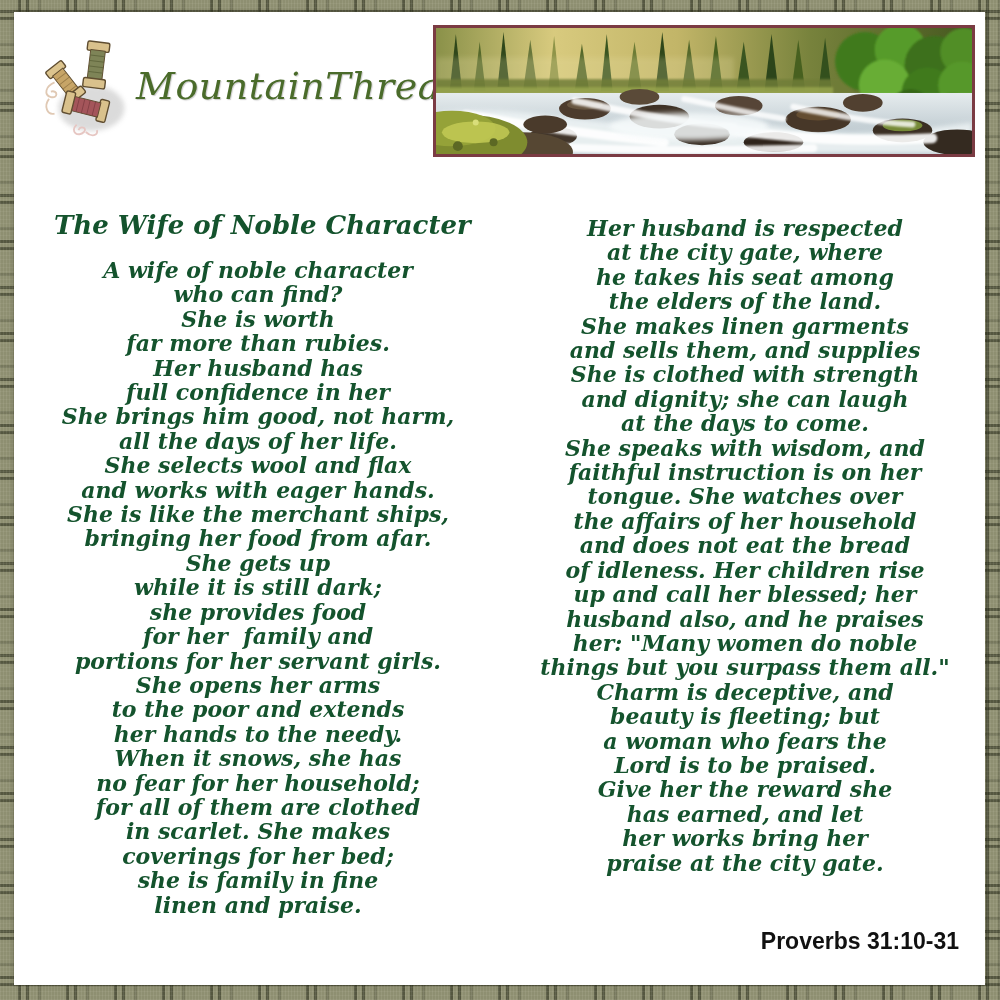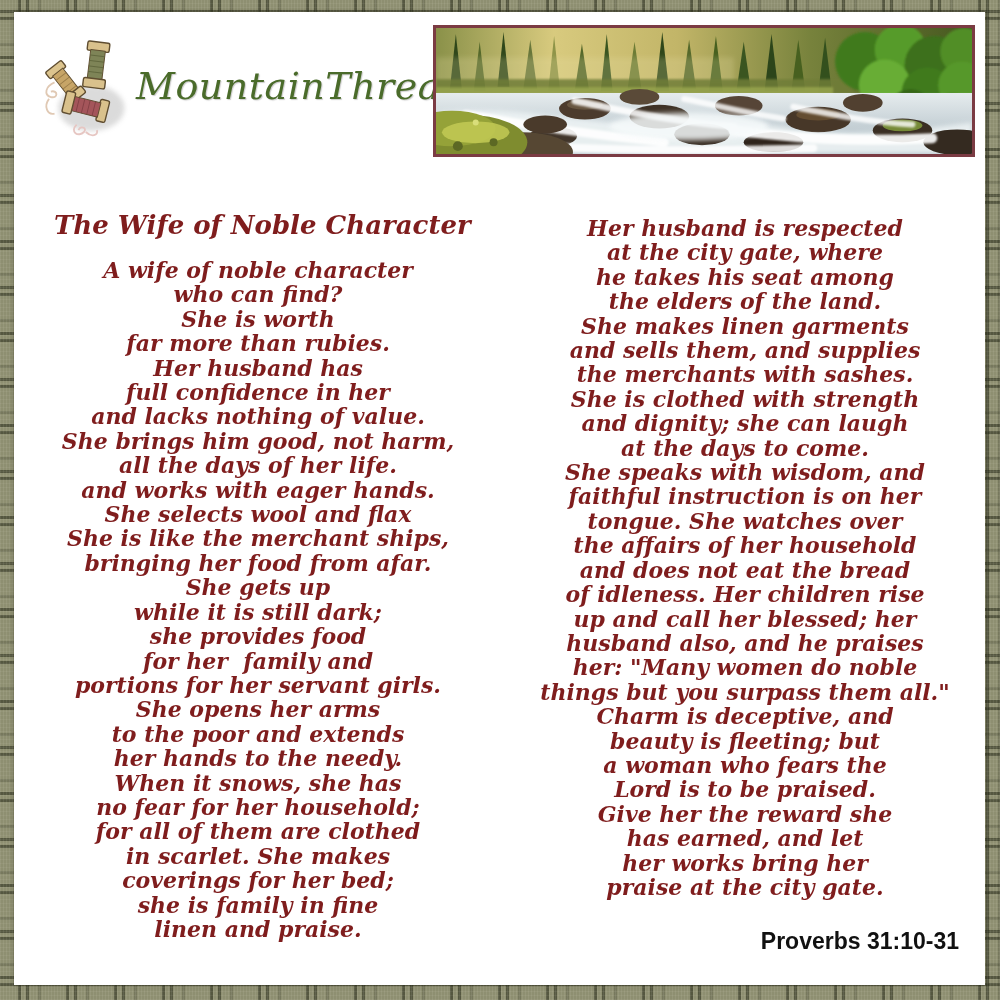--- a/index.html
+++ b/index.html
@@ -31,21 +31,21 @@
     font-style:italic; font-size:38px; color:#4a6b2a; margin-left:6px;
     letter-spacing:0.5px; text-shadow:1px 1px 1px rgba(110,110,110,0.35);
     white-space:pre;
   }
   .photo {
     position:absolute; left:419px; top:13px; width:536px; height:126px;
     border:3px solid #7b3b43; background:#aebcc4;
   }
   .photo svg { display:block; width:100%; height:100%; }
   .poem {
-    position:absolute; text-align:center; color:#7f1d1d;
+    position:absolute; text-align:center; color:#14532d;
     font-style:italic; font-weight:bold; font-size:22px; line-height:24.4px;
   }
   .poem .poem-line { white-space:pre; }
   .col-left  { left:40px;  top:198px; width:408px; }
   .col-right { left:517px; top:204px; width:428px; }
   .poem-title { font-size:26px; line-height:30px; margin:0 0 18px 0; white-space:pre; }
   .attribution {
     position:absolute; left:517px; top:916px; width:428px; text-align:right;
     font-family:"Liberation Sans", sans-serif; font-weight:bold; font-size:23px;
     color:#111111; white-space:pre;
@@ -183,25 +183,24 @@
 
   <div class="poem col-left">
     <div class="poem-title">The Wife of Noble Character</div>
     <div>
         <div class="poem-line">A wife of noble character</div>
         <div class="poem-line">who can find?</div>
         <div class="poem-line">She is worth</div>
         <div class="poem-line">far more than rubies.</div>
         <div class="poem-line">Her husband has</div>
         <div class="poem-line">full confidence in her</div>
-        <div class="poem-line">and lacks nothing of value.</div>
         <div class="poem-line">She brings him good, not harm,</div>
         <div class="poem-line">all the days of her life.</div>
+        <div class="poem-line">She selects wool and flax</div>
         <div class="poem-line">and works with eager hands.</div>
-        <div class="poem-line">She selects wool and flax</div>
         <div class="poem-line">She is like the merchant ships,</div>
         <div class="poem-line">bringing her food from afar.</div>
         <div class="poem-line">She gets up</div>
         <div class="poem-line">while it is still dark;</div>
         <div class="poem-line">she provides food</div>
         <div class="poem-line">for her  family and</div>
         <div class="poem-line">portions for her servant girls.</div>
         <div class="poem-line">She opens her arms</div>
         <div class="poem-line">to the poor and extends</div>
         <div class="poem-line">her hands to the needy.</div>
@@ -216,21 +215,20 @@
   </div>
 
   <div class="poem col-right">
     <div>
         <div class="poem-line">Her husband is respected</div>
         <div class="poem-line">at the city gate, where</div>
         <div class="poem-line">he takes his seat among</div>
         <div class="poem-line">the elders of the land.</div>
         <div class="poem-line">She makes linen garments</div>
         <div class="poem-line">and sells them, and supplies</div>
-        <div class="poem-line">the merchants with sashes.</div>
         <div class="poem-line">She is clothed with strength</div>
         <div class="poem-line">and dignity; she can laugh</div>
         <div class="poem-line">at the days to come.</div>
         <div class="poem-line">She speaks with wisdom, and</div>
         <div class="poem-line">faithful instruction is on her</div>
         <div class="poem-line">tongue. She watches over</div>
         <div class="poem-line">the affairs of her household</div>
         <div class="poem-line">and does not eat the bread</div>
         <div class="poem-line">of idleness. Her children rise</div>
         <div class="poem-line">up and call her blessed; her</div>

